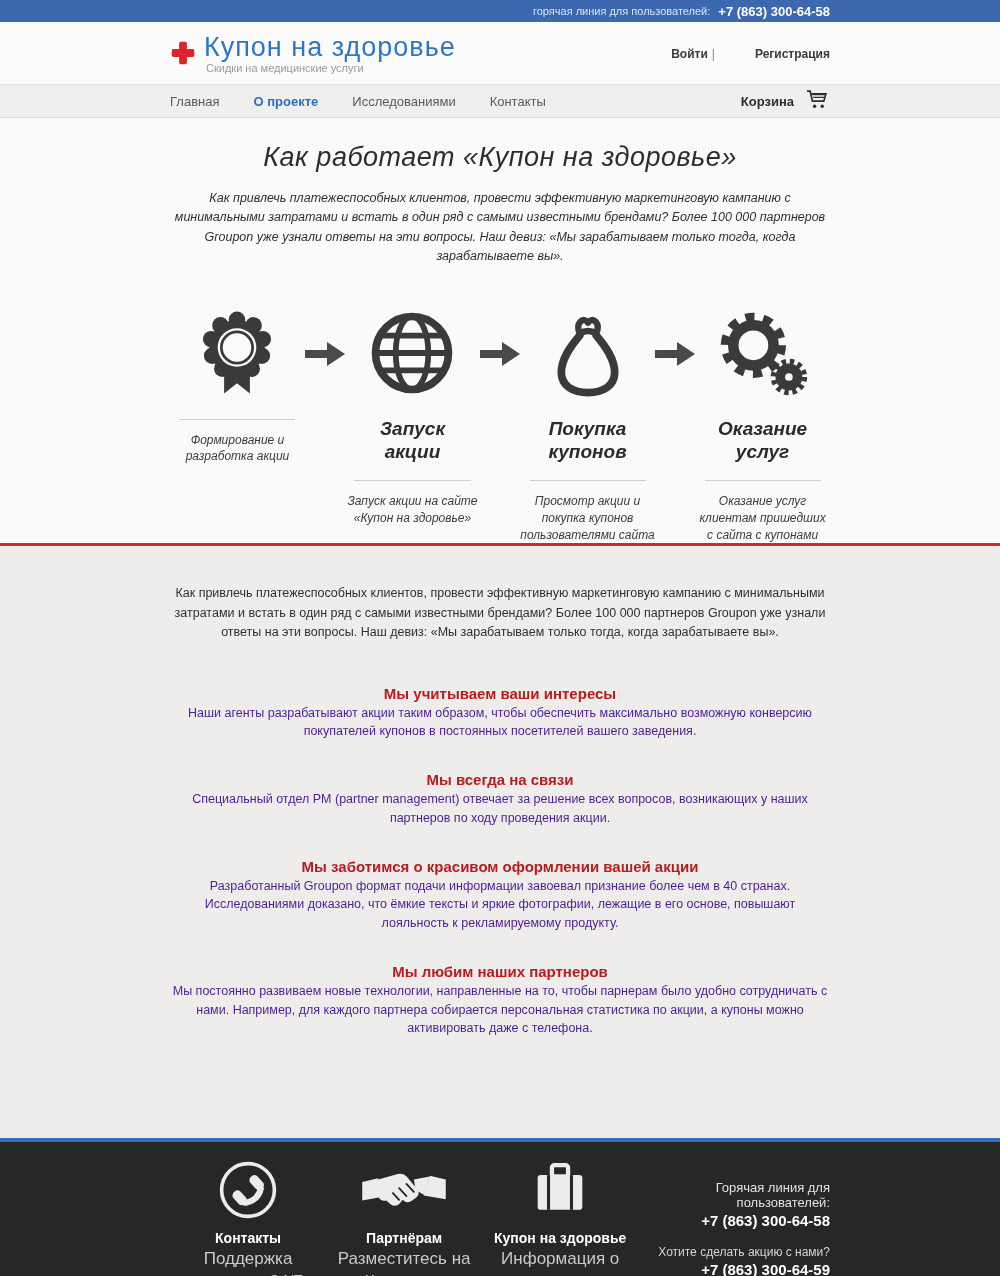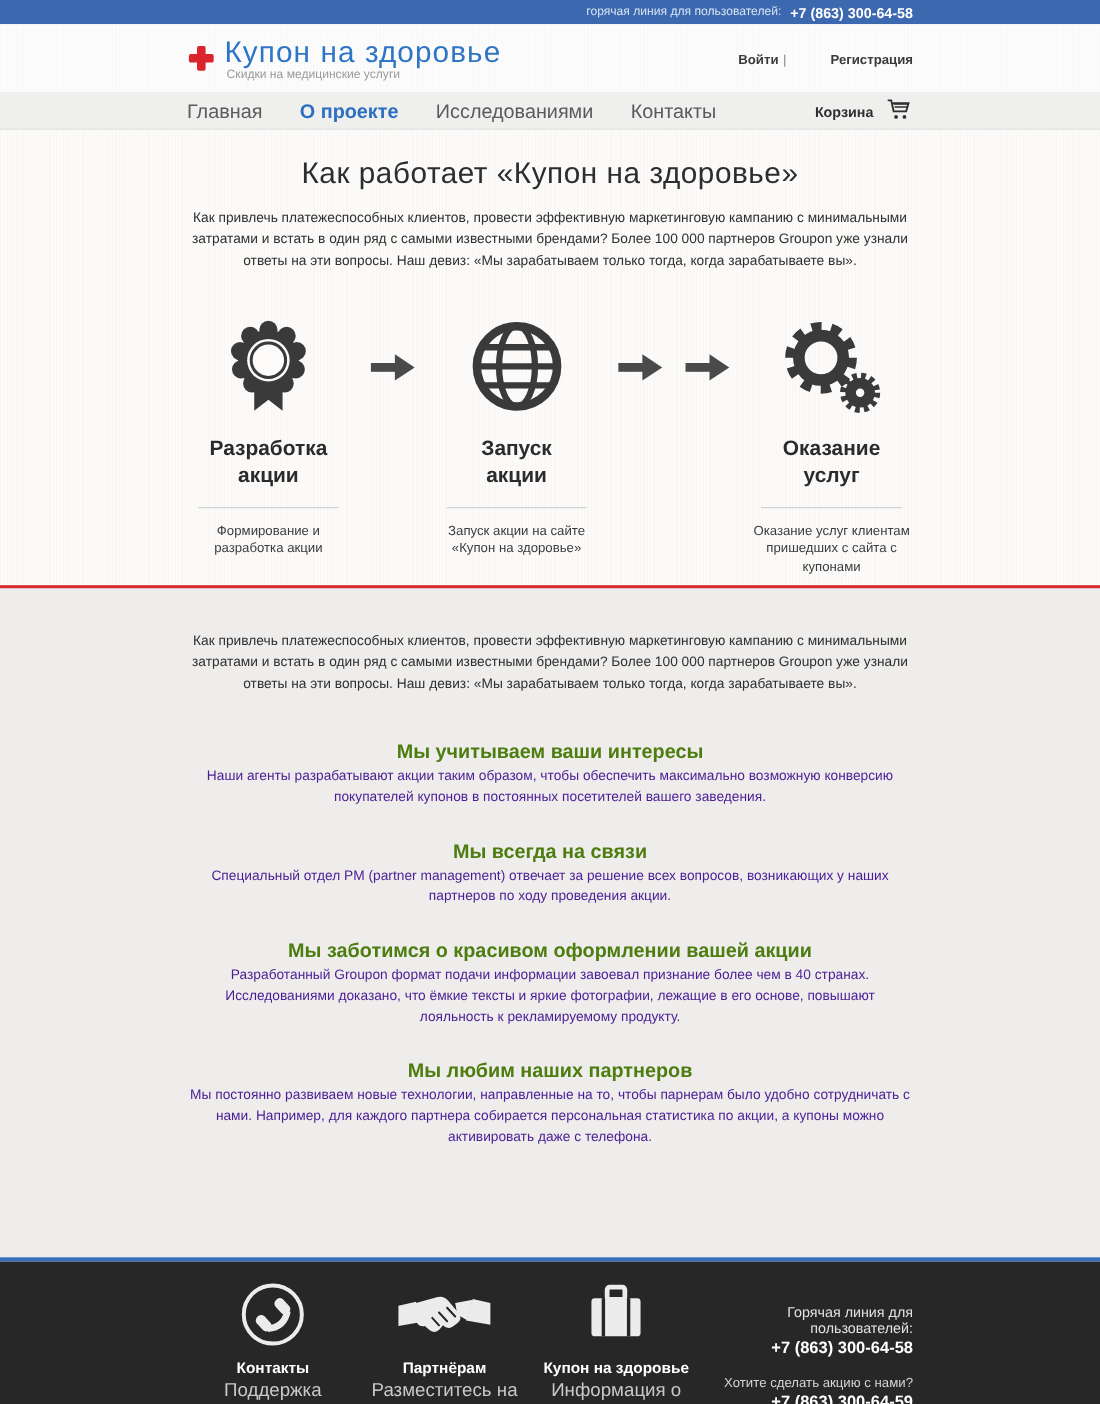--- a/index.html
+++ b/index.html
@@ -26,46 +26,46 @@
   .logo-textblock { line-height:1; }
   .logo-title { font-size:27px; color:#2e75c5; letter-spacing:1px; font-weight:400; }
   .logo-subtitle { font-size:11px; color:#9a9a9a; margin-top:2px; margin-left:2px; }
   .auth { font-size:12px; font-weight:bold; color:#3a3a3a; }
   .auth a { color:#3a3a3a; text-decoration:none; cursor:pointer;margin-left:36px; }
   .auth .sep { color:#888; margin:0 4px; font-weight:normal; }
 
   
   .nav { background:#efefee; height:33px; border-bottom:1px solid #dcdcdc; }
   .nav .container { display:flex; align-items:center; height:33px; }
-  .nav-item { font-size:18px; color:#5a5a5a; margin-right:34px; text-decoration:none; cursor:pointer; }
+  .nav-item { font-size:13px; color:#5a5a5a; margin-right:34px; text-decoration:none; cursor:pointer; }
   .nav-item.active { color:#2b6fc0; font-weight:bold; }
   .cart { margin-left:auto; display:flex; align-items:center; gap:12px; cursor:pointer; }
   .cart-label { font-size:13px; font-weight:bold; color:#2e2e2e; }
 
   
   .main { background:#fcfbfa; min-height:414px; padding-top:24px;
-    background-image:repeating-linear-gradient(90deg, rgba(0,0,0,0.014) 0 1px, transparent 1px 3px); }
+    background-image:repeating-linear-gradient(90deg, rgba(0,0,0,0.014) 0 1px, transparent 1px 3px);font-style:italic; }
   .page-title { text-align:center; font-size:27px; color:#2d2d2d; font-weight:400; letter-spacing:0.5px; margin-bottom:16px; }
   .intro { text-align:center; font-size:12.5px; color:#303030; line-height:1.55; }
   .steps { display:flex; justify-content:space-between; margin-top:36px; }
   .step { width:148px; text-align:center; }
   .step-iconbox { height:100px; display:flex; align-items:center; justify-content:center; }
   .step-arrow { width:44px; padding-top:36px; display:flex; justify-content:center; }
   .step-title { font-size:19px; font-weight:bold; color:#2b2b2b; line-height:1.25; margin:14px auto 0; max-width:118px; }
   .step-divider { width:86%; height:1px; background:#cfcfcf; margin:16px auto 12px; }
   .step-desc { font-size:12px; color:#3c3c3c; line-height:1.4; }
 
   .red-line { height:3px; background:#d7282d; }
 
   
   .about { background:#eeedec; padding:38px 0 100px; }
   .about-intro { text-align:center; font-size:12.5px; color:#303030; line-height:1.55; }
   .feature { margin-top:30px; text-align:center; }
   .feature:first-of-type { margin-top:42px; }
-  .feature-title { font-size:18px; font-weight:bold; color:#4d7c0f; margin-bottom:2px; }
+  .feature-title { font-size:15px; font-weight:bold; color:#b91c1c; margin-bottom:2px; }
   .feature-text { font-size:12.5px; color:#4c1d95; line-height:1.5; }
 
   .blue-line { height:4px; background:#3a6db8; }
 
   
   .footer-dark { background:#272727; padding:16px 0 22px; }
   .footer-dark .container { display:flex; }
   .fcol { width:172px; text-align:center; color:#c9c9c9; }
   .fcol-iconbox { height:64px; display:flex; align-items:center; justify-content:center; margin-bottom:8px; }
   .fcol-title { font-size:14px; font-weight:bold; color:#ffffff; margin-bottom:2px; }
@@ -151,21 +151,20 @@
                   <circle cx="34" cy="67" r="9"></circle>
                   <circle cx="23" cy="53" r="9"></circle>
                   <circle cx="22" cy="35" r="9"></circle>
                   <circle cx="32" cy="20" r="9"></circle>
                 <circle cx="50" cy="44" r="30"></circle>
               </g>
               <circle cx="50" cy="44" r="21" fill="#fcfbfa"></circle>
               <circle cx="50" cy="44" r="17" fill="none" stroke="#3a3a3a" stroke-width="3"></circle>
             </svg>
           </div>
-          <div class="step-title">Разработка акции</div>
           <div class="step-divider"></div>
           <div class="step-desc">Формирование и разработка акции</div>
         </div>
 
         <div class="step-arrow">
           <svg width="40" height="30" viewBox="0 0 40 30" fill="#4a4a4a">
               <rect x="0" y="11" width="23" height="8"></rect>
               <polygon points="22,3 40,15 22,27"></polygon>
             </svg>
         </div>
@@ -183,20 +182,31 @@
           <div class="step-desc">Запуск акции на сайте «Купон на здоровье»</div>
         </div>
 
         <div class="step-arrow">
           <svg width="40" height="30" viewBox="0 0 40 30" fill="#4a4a4a">
               <rect x="0" y="11" width="23" height="8"></rect>
               <polygon points="22,3 40,15 22,27"></polygon>
             </svg>
         </div>
 
+        <div class="step">
+          <div class="step-iconbox">
+            <svg width="92" height="98" viewBox="0 0 100 100" fill="none" stroke="#3a3a3a" stroke-linecap="round" stroke-linejoin="round">
+              <path d="M41,31 C30,44 21,57 21,71 C21,86 34,93 50,93 C66,93 79,86 79,71 C79,57 70,44 59,31" stroke-width="8.5"></path>
+              <path d="M41,29 C36,17 45,10 50,17 C55,10 64,17 59,29 C53,25 47,25 41,29 Z" stroke-width="7"></path>
+            </svg>
+          </div>
+          <div class="step-title">Покупка купонов</div>
+          <div class="step-divider"></div>
+          <div class="step-desc">Просмотр акции и покупка купонов пользователями сайта</div>
+        </div>
 
         <div class="step-arrow">
           <svg width="40" height="30" viewBox="0 0 40 30" fill="#4a4a4a">
               <rect x="0" y="11" width="23" height="8"></rect>
               <polygon points="22,3 40,15 22,27"></polygon>
             </svg>
         </div>
 
         <div class="step">
           <div class="step-iconbox">

